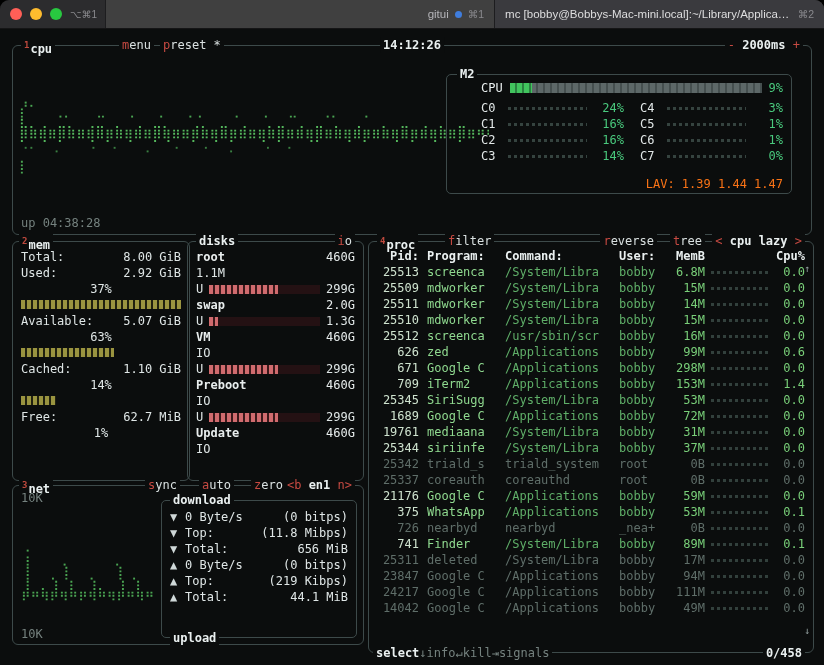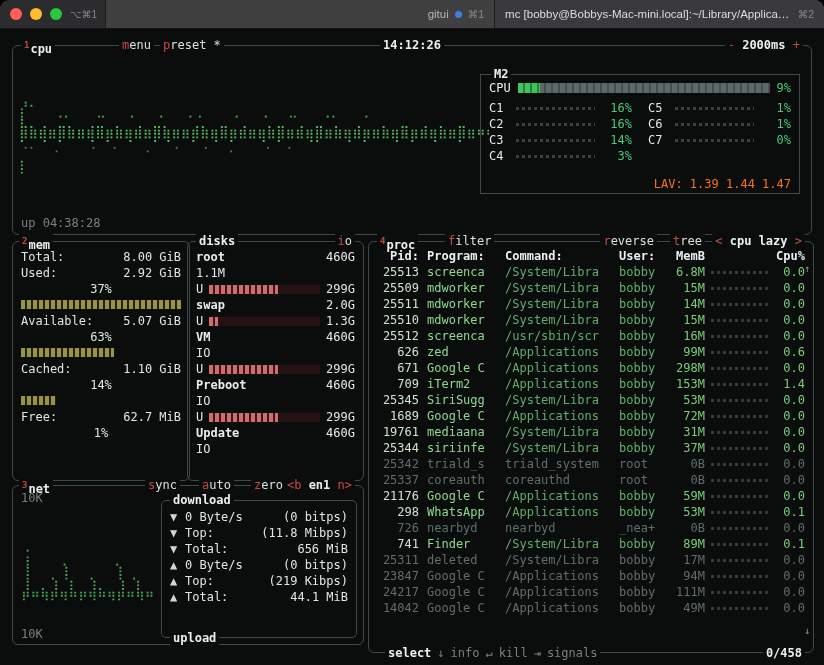--- a/index.html
+++ b/index.html
@@ -31,21 +31,21 @@
   .dimtx{color:#75827f;}
   
   .cpu-panel{left:12px;top:16px;width:798px;height:188px;}
   .clock{left:50%;transform:translateX(-50%);font-weight:700;color:#eaf0f0;}
   .rate{right:8px;}
   .cpu-graph{position:absolute;left:6px;top:44px;width:470px;}
   .grow{height:14px;font-size:13px;line-height:14px;white-space:pre;color:#4aa452;overflow:hidden;}
   .grow:nth-child(3),.grow:nth-child(4){color:#55b85d;}
   .grow:nth-child(5){color:#3a7f42;}
   .uptime{position:absolute;left:8px;bottom:3px;color:#75827f;}
-  .m2{position:absolute;top:28px;right:11px;width:318px;height:118px;border:1px solid #3d4a4a;border-radius:0;}
+  .m2{position:absolute;top:28px;right:19px;width:318px;height:118px;border:1px solid #3d4a4a;border-radius:5px;padding-left:26px;}
   .m2row{display:flex;align-items:center;padding:5px 8px 1px;height:16px;}
   .m2label{color:#eaf0f0;}
   .m2track{flex:1;height:10px;margin:0 7px;background:repeating-linear-gradient(90deg,#5d6868 0 5px,#454f4f 5px 7px);
            position:relative;overflow:hidden;}
   .m2fill{height:100%;background:repeating-linear-gradient(90deg,#41c45e 0 5px,#2a8040 5px 7px);}
   .pctg{color:#49c97d;}
   .cores{padding:3px 8px 0;display:grid;grid-template-columns:1fr 1fr;grid-auto-flow:column;
          grid-template-rows:repeat(4,16px);column-gap:16px;}
   .core{display:flex;align-items:center;}
   .cname{color:#e2e8e8;width:22px;}
@@ -76,21 +76,21 @@
   .c-prog{width:70px;margin-left:8px;color:#8fd98f;white-space:nowrap;overflow:hidden;}
   .c-cmd{width:106px;margin-left:8px;color:#5fae68;white-space:nowrap;overflow:hidden;}
   .c-user{width:46px;margin-left:8px;color:#5fae68;white-space:nowrap;overflow:hidden;}
   .c-mem{width:40px;text-align:right;color:#79cf79;}
   .c-lead{flex:1;height:3px;align-self:center;margin:0 6px;
           background:repeating-linear-gradient(90deg,#32403c 0 3px,transparent 3px 6px);}
   .c-cpu{width:30px;text-align:right;color:#79cf79;}
   .prow.dim .c-pid,.prow.dim .c-prog,.prow.dim .c-cmd,.prow.dim .c-user,.prow.dim .c-mem,.prow.dim .c-cpu{color:#5f6e69;}
   .scrollup{position:absolute;top:22px;right:3px;color:#93a0a0;font-size:10px;line-height:10px;}
   .scrolldown{position:absolute;bottom:16px;right:3px;color:#93a0a0;font-size:10px;line-height:10px;}
-  .pfooter{left:16px;display:flex;gap:6px;}
+  .pfooter{left:4px;display:flex;gap:0;}
   .pcount{right:8px;font-weight:700;color:#eaf0f0;}
   
   .net-panel{left:12px;top:456px;width:350px;height:158px;}
   .nscale-top{position:absolute;left:8px;top:4px;color:#75827f;}
   .nscale-bottom{position:absolute;left:8px;bottom:2px;color:#75827f;}
   .net-graph{position:absolute;left:8px;top:52px;width:134px;}
   .ngrow{height:14px;font-size:13px;line-height:14px;white-space:pre;color:#4aa452;overflow:hidden;}
   .updown{position:absolute;top:14px;left:148px;right:6px;bottom:6px;border:1px solid #3d4a4a;border-radius:5px;}
   .ud-body{padding:8px 8px 0;}
   .nline{display:flex;height:16px;color:#dfe6e6;}
@@ -142,20 +142,25 @@
         <span class="bt" style="left:10px;"><span class="ptitle">M2</span></span>
         <div class="m2row">
           <span class="m2label">CPU</span>
           <span class="m2track">
               <span class="m2fill" style="display: block; width: 9%;"></span>
             </span>
           <span class="pctg">9%</span>
         </div>
         <div class="cores">
             <div class="core">
+            <span class="cname">C0</span>
+            <span class="clead"></span>
+            <span class="cpct">24%</span>
+          </div>
+            <div class="core">
             <span class="cname">C1</span>
             <span class="clead"></span>
             <span class="cpct">16%</span>
           </div>
             <div class="core">
             <span class="cname">C2</span>
             <span class="clead"></span>
             <span class="cpct">16%</span>
           </div>
             <div class="core">
@@ -429,21 +434,21 @@
             <div class="prow">
             <span class="c-pid">21176</span>
             <span class="c-prog">Google C</span>
             <span class="c-cmd">/Applications</span>
             <span class="c-user">bobby</span>
             <span class="c-mem">59M</span>
             <span class="c-lead"></span>
             <span class="c-cpu">0.0</span>
           </div>
             <div class="prow">
-            <span class="c-pid">298</span>
+            <span class="c-pid">375</span>
             <span class="c-prog">WhatsApp</span>
             <span class="c-cmd">/Applications</span>
             <span class="c-user">bobby</span>
             <span class="c-mem">53M</span>
             <span class="c-lead"></span>
             <span class="c-cpu">0.1</span>
           </div>
             <div class="prow dim">
             <span class="c-pid">726</span>
             <span class="c-prog">nearbyd</span>

